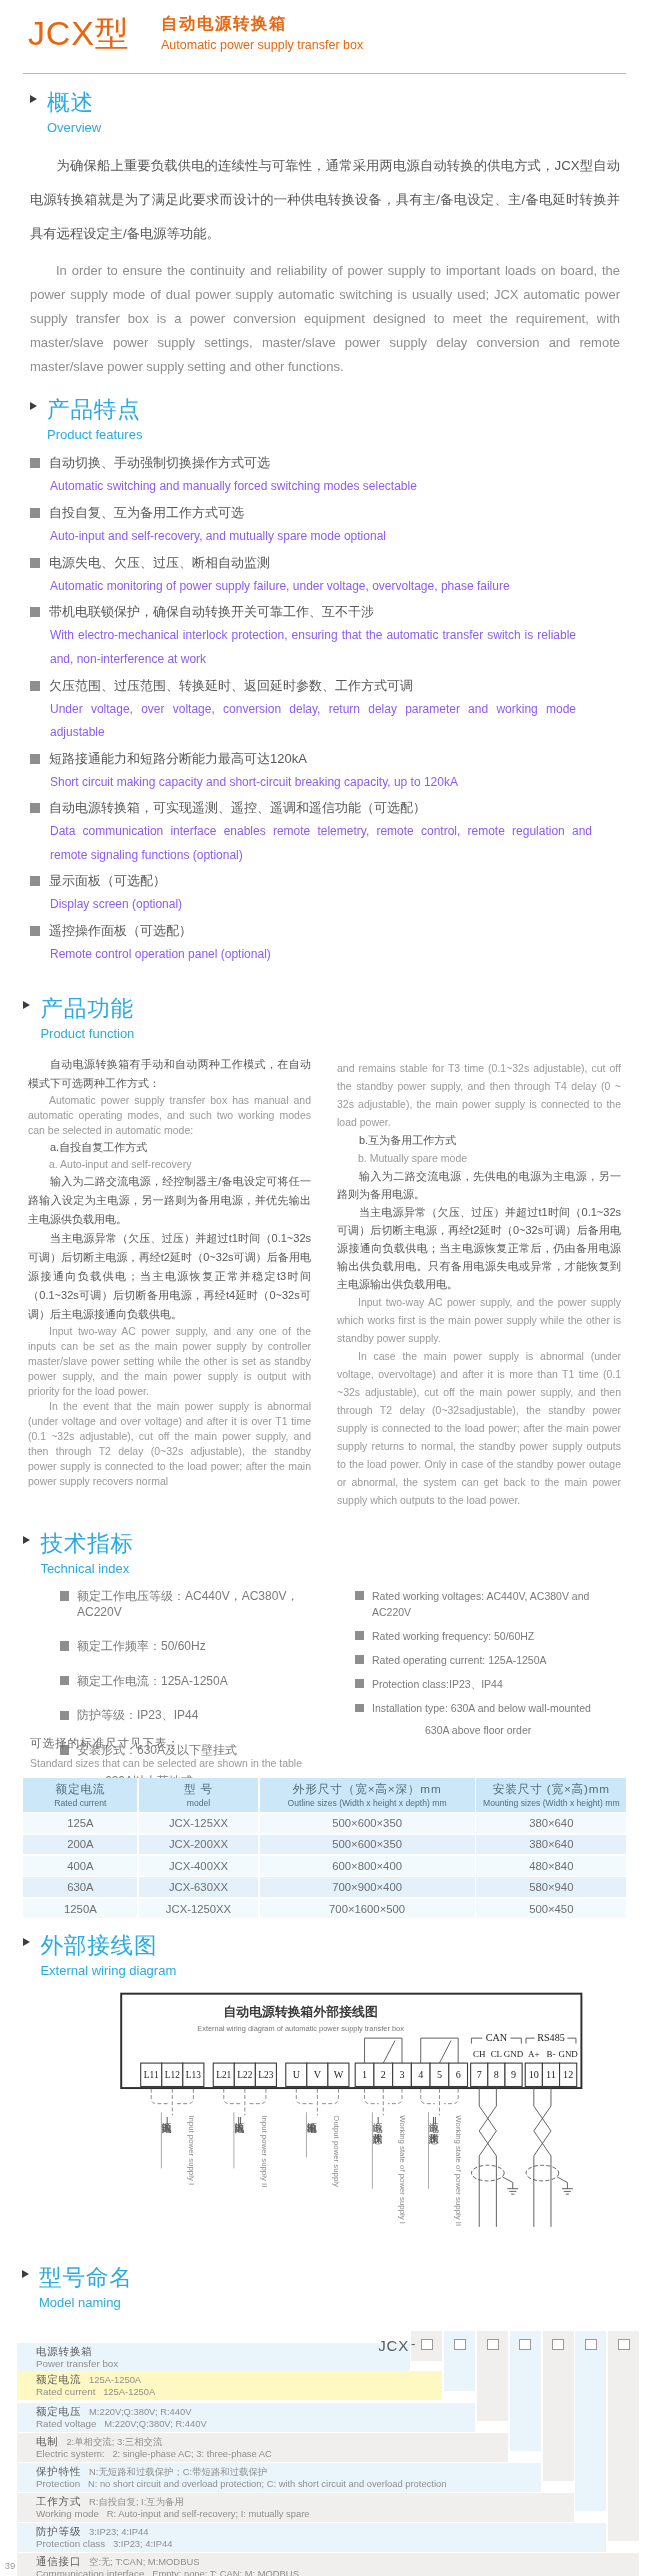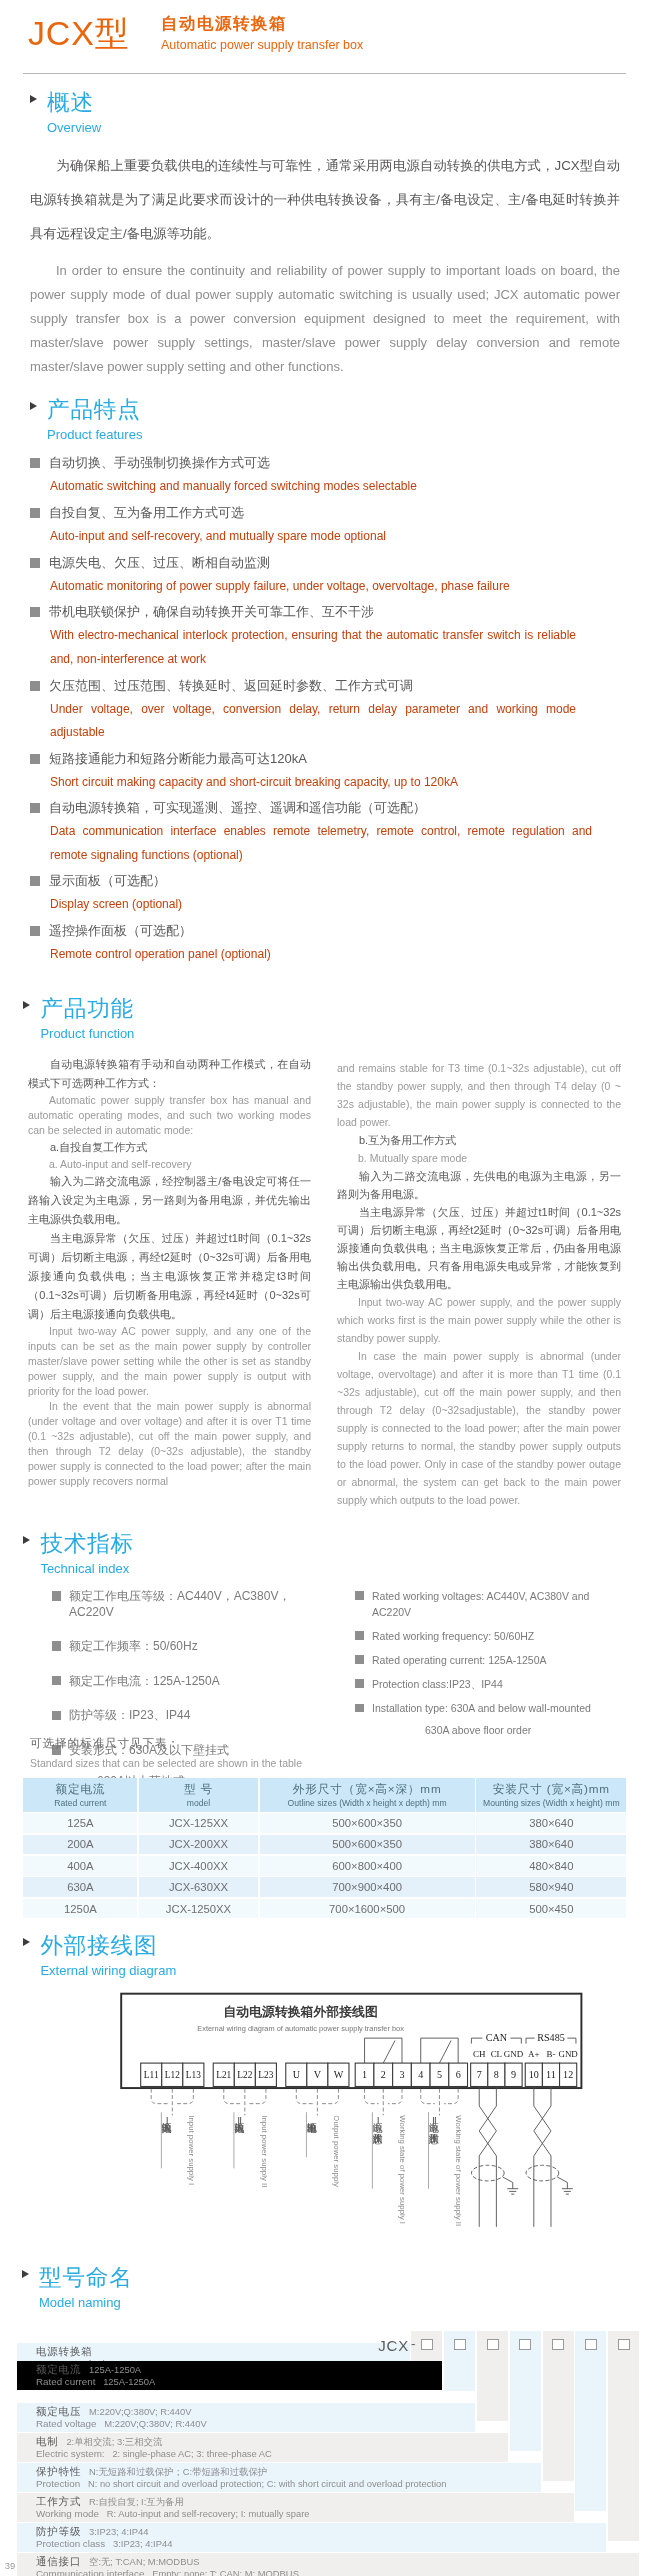--- a/index.html
+++ b/index.html
@@ -25,39 +25,39 @@
   #sec-overview { position:absolute; top:87px; left:30px; width:590px; }
   .ov-cn { margin-top:14px; font-size:13.3px; line-height:34px; color:#595757; text-align:justify; text-indent:2em; }
   .ov-en { margin-top:7.8px; font-size:13px; line-height:24px; color:#8e8e8e; text-align:justify; text-indent:2em; }
 
   
   #sec-features { position:absolute; top:394px; left:30px; width:590px; }
   .feat-list { margin-top:9px; }
   .feat-item { margin-bottom:2.3px; }
   .feat-cn { position:relative; font-size:13px; line-height:24px; color:#595757; padding-left:19px; }
   .feat-sq { position:absolute; left:0; top:7px; width:10px; height:10px; background:#8e8e8e; }
-  .feat-en { font-size:12px; line-height:23.4px; color:#c2410c; padding-left:20px; text-align:justify; }
+  .feat-en { font-size:12px; line-height:23.4px; color:#8b5cf6; padding-left:20px; text-align:justify; }
 
   
   #sec-function { position:absolute; top:993px; left:0; width:648px; height:531px; }
   #fn-head { position:absolute; top:0; left:23.4px; }
   .fn-col { position:absolute; top:62px; font-size:11px; }
   #fn-left  { left:28px;  width:283px; }
   #fn-right { left:337px; width:284px; top:66px; }
   .fp-cn { font-size:11px; line-height:19px; color:#595757; text-align:justify; text-indent:2em; }
   .fp-en { font-size:10.5px; line-height:15px; color:#9a9a9a; text-align:justify; text-indent:2em; }
   .fp-item { text-indent:2em; text-align:left; }
   .noind { text-indent:0; }
   #fn-right .fp-cn, #fn-right .fp-en { line-height:18px; }
 
   
   #sec-tech { position:absolute; top:1528px; left:0; width:648px; height:203px; }
   #tech-head { position:absolute; top:0; left:23.4px; }
   .tech-col { position:absolute; top:61px; }
-  #tech-cn { left:52px; width:281px; }
+  #tech-cn { left:60px; width:281px; }
   #tech-en { left:355px; width:273px; }
   .ti { position:relative; padding-left:17px; font-size:12px; color:#7b7b7b; line-height:15.6px; margin-bottom:19px; }
   .ti .feat-sq { top:2.3px; width:9.4px; height:9.4px; }
   .ti-sub { padding-left:45px; font-size:12px; color:#7b7b7b; margin-top:-4.7px; margin-bottom:19px; }
   #tech-en .ti { font-size:10.5px; margin-bottom:8.6px; }
   #tech-en .ti .feat-sq { width:8.6px; height:8.6px; top:2.3px; }
   #tech-en .ti-sub { font-size:10.5px; padding-left:70px; margin-top:-1.6px; }
 
   
   #sec-sizes { position:absolute; top:1736px; left:30px; width:593px; }
@@ -395,21 +395,21 @@
   <div class="nstrip" style="left:477px;height:90px;background:#f0efed"></div>
   <div class="nstrip" style="left:510px;height:120px;background:#e9f4fb"></div>
   <div class="nstrip" style="left:543px;height:150px;background:#f0efed"></div>
   <div class="nstrip" style="left:575px;height:180px;background:#e9f4fb"></div>
   <div class="nstrip" style="left:608px;height:210px;background:#f0efed"></div>
 
   <div class="nrow" style="top:0;width:393px;background:#e9f4fb">
     <div class="nrow-cn"><span>电源转换箱</span><span class="ndtl"></span></div>
     <div class="nrow-en"><span>Power transfer box</span><span class="ndtl"></span></div>
   </div>
-  <div class="nrow" style="top:18px;width:425px;background:#000000">
+  <div class="nrow" style="top:28px;width:425px;background:#fef9c3">
     <div class="nrow-cn"><span>额定电流</span><span class="ndtl">125A-1250A</span></div>
     <div class="nrow-en"><span>Rated current</span><span class="ndtl">125A-1250A</span></div>
   </div>
   <div class="nrow" style="top:60px;width:458px;background:#e9f4fb">
     <div class="nrow-cn"><span>额定电压</span><span class="ndtl">M:220V;Q:380V; R:440V</span></div>
     <div class="nrow-en"><span>Rated voltage</span><span class="ndtl">M:220V;Q:380V; R:440V</span></div>
   </div>
   <div class="nrow" style="top:90px;width:491px;background:#f0efed">
     <div class="nrow-cn"><span>电制</span><span class="ndtl">2:单相交流; 3:三相交流</span></div>
     <div class="nrow-en"><span>Electric system:</span><span class="ndtl">2: single-phase AC; 3: three-phase AC</span></div>

